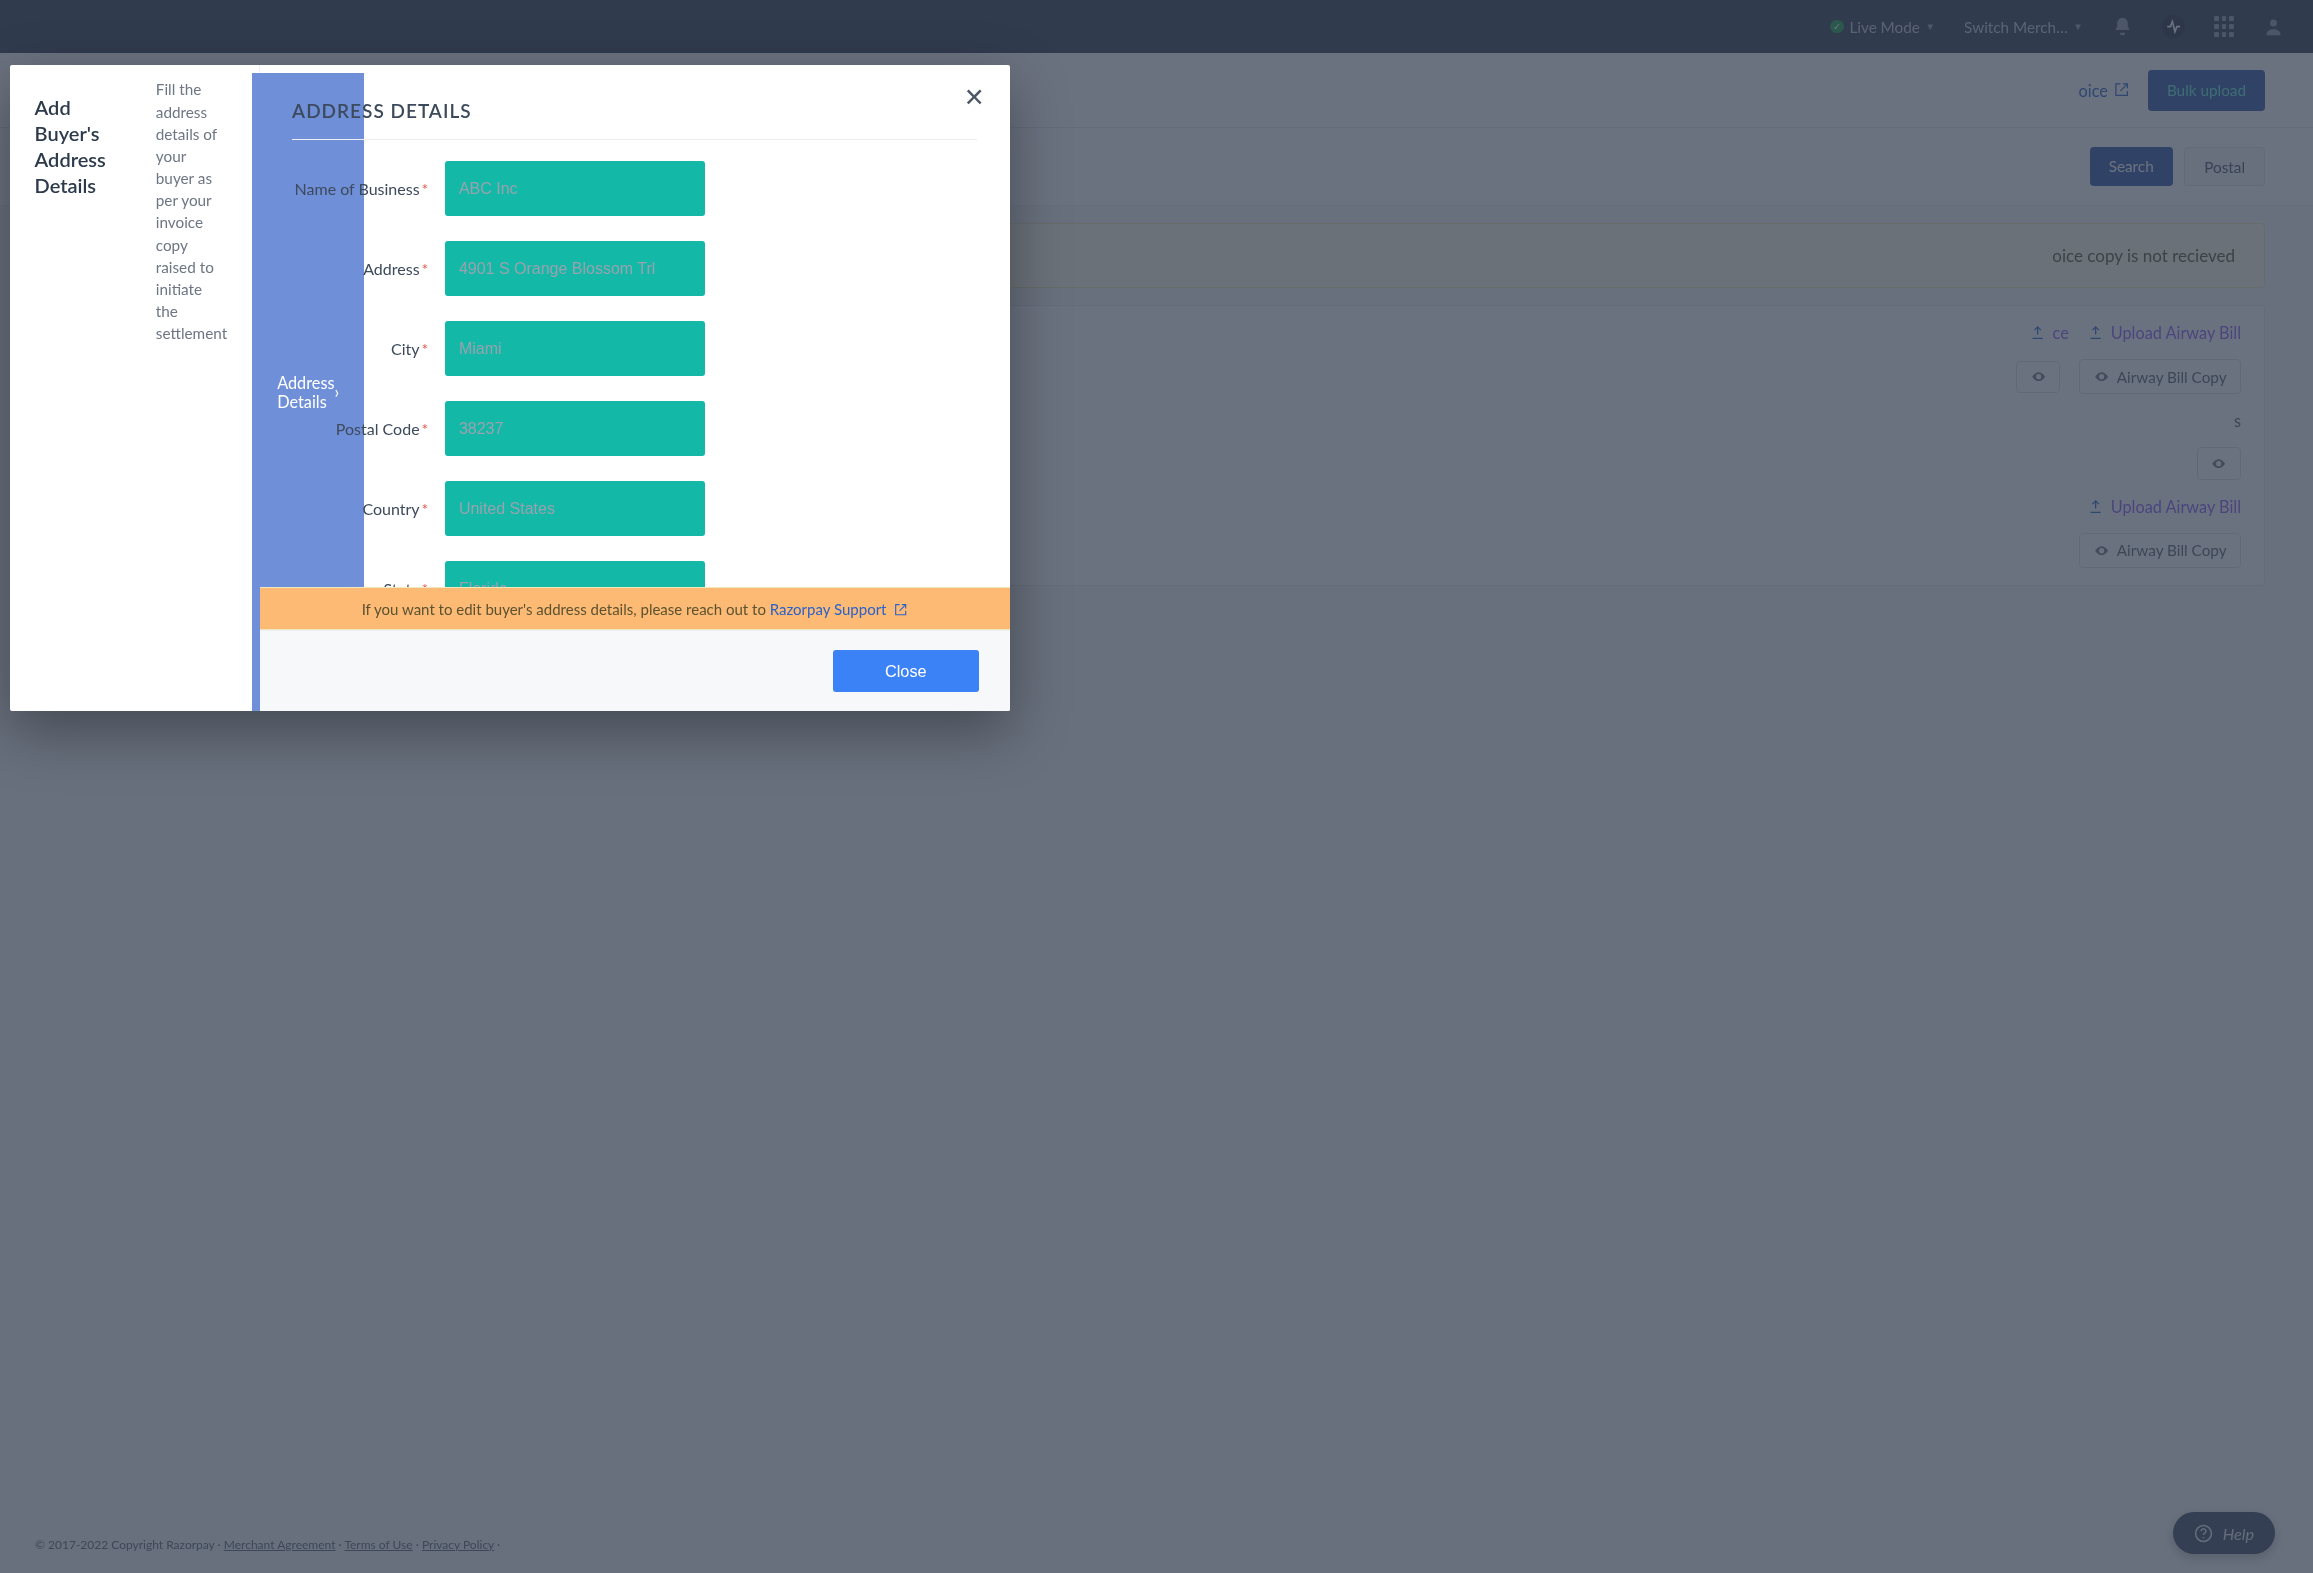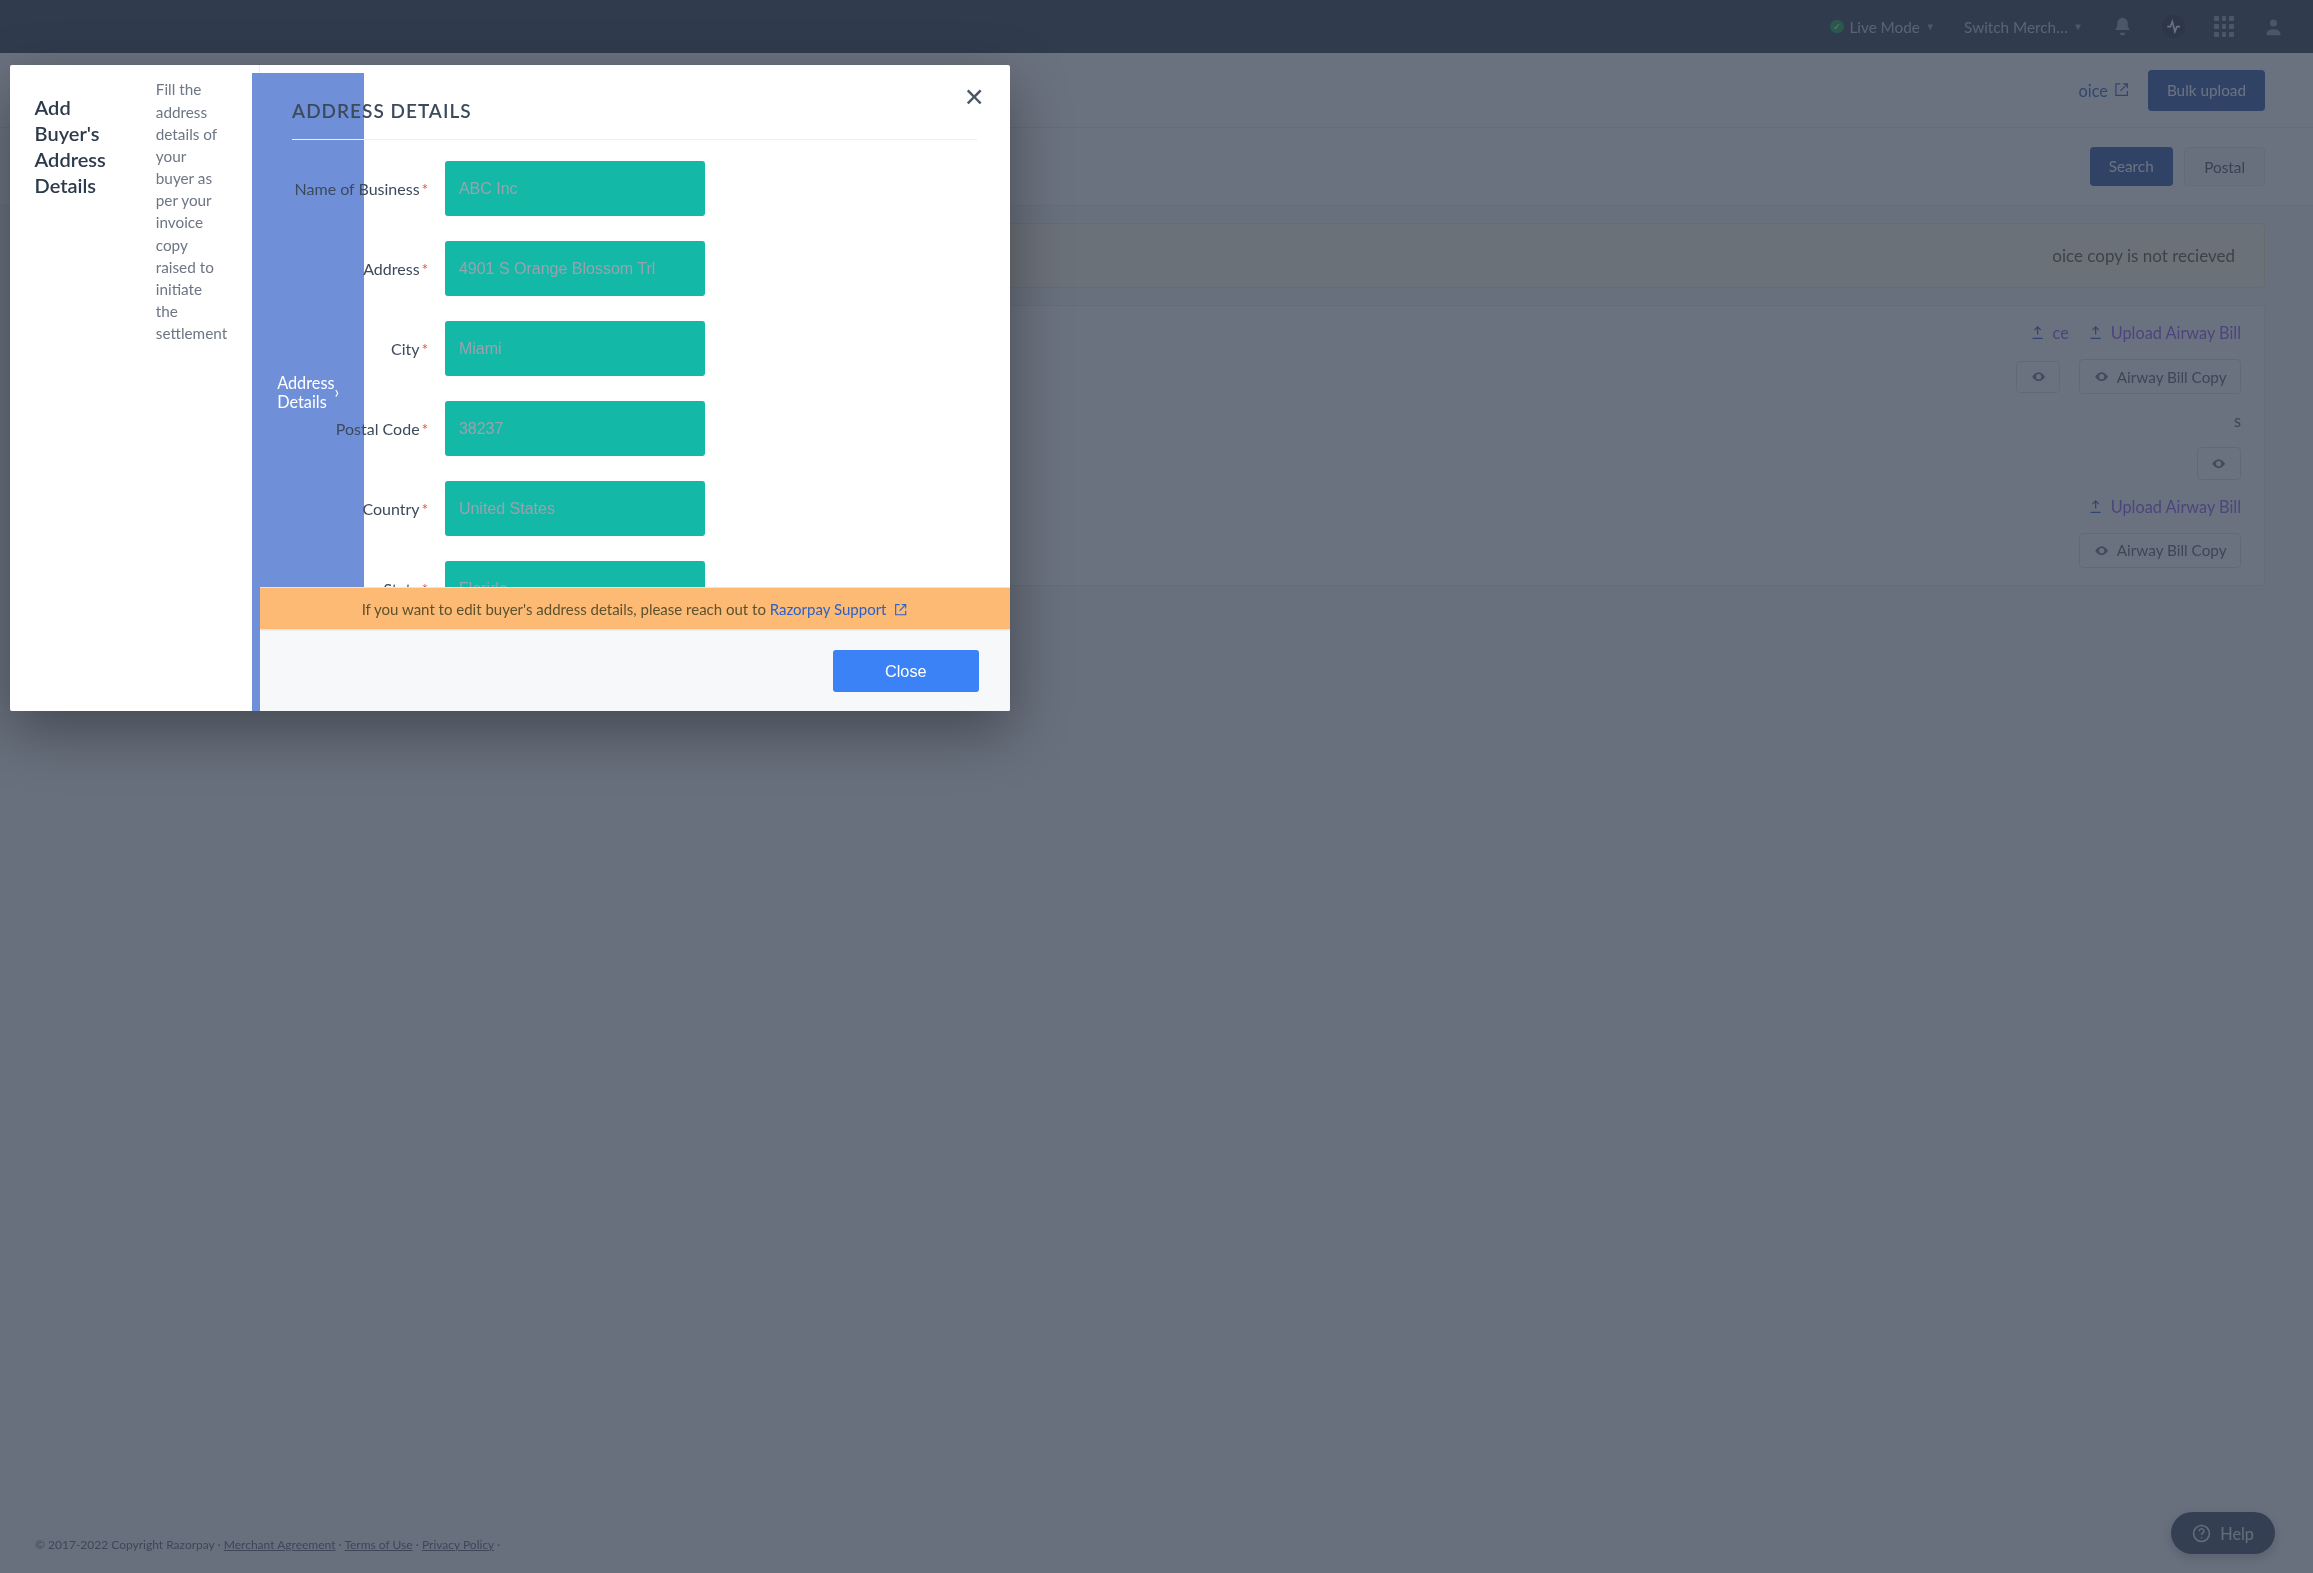--- a/index.html
+++ b/index.html
@@ -32,21 +32,21 @@
     gap:2.9px;
   }
   .topbar .grid9 span{width:4.8px;height:4.8px;background:#8f9aac;border-radius:1px;}
 
   .secondary-bar{
     height:75px;background:#fff;border-bottom:1px solid #e6e8eb;
     display:flex;align-items:center;justify-content:flex-end;padding-right:48px;gap:19px;
   }
   .secondary-bar .link-chip{color:#2a62c9;font-size:16.3px;display:flex;align-items:center;gap:5.7px;}
   .secondary-bar .primary-btn{
-    background:#2b54a3;color:#ffffff;padding:11.5px 19px;border-radius:3.8px;font-size:15.3px;
+    background:#2b54a3;color:#5eead4;padding:11.5px 19px;border-radius:3.8px;font-size:15.3px;
   }
 
   .filters-row{
     background:#fff;padding:19px 48px;display:flex;justify-content:flex-end;gap:11.5px;
     border-bottom:1px solid #eef0f2;
   }
   .filters-row .search-btn{background:#2b54a3;color:#fff;padding:9.6px 19px;border-radius:3.8px;font-size:15.3px;}
   .filters-row .clear-btn{background:#f2f4f7;color:#4a5568;padding:9.6px 19px;border-radius:3.8px;font-size:15.3px;border:1px solid #e2e5e9;}
 
   .notice-strip{
@@ -67,20 +67,21 @@
 
   .footer{
     position:absolute;bottom:21px;left:35px;color:#5b6472;font-size:12px;
   }
   .footer a{color:#5b6472;}
 
   .help-pill{
     position:absolute;bottom:19px;right:38px;background:#3a4a61;color:#e4e8ee;
     border-radius:955px;padding:11.5px 21px;font-size:16.3px;display:flex;align-items:center;gap:9.6px;
     box-shadow:0 3.8px 11.5px rgba(0,0,0,.25);
+    font-style:italic;
   }
 
   
   .overlay{
     position:absolute;inset:0;background:rgba(50,60,78,.72);
   }
 
   
   .modal{
     position:absolute;top:65px;left:9.6px;width:1000px;height:646px;

